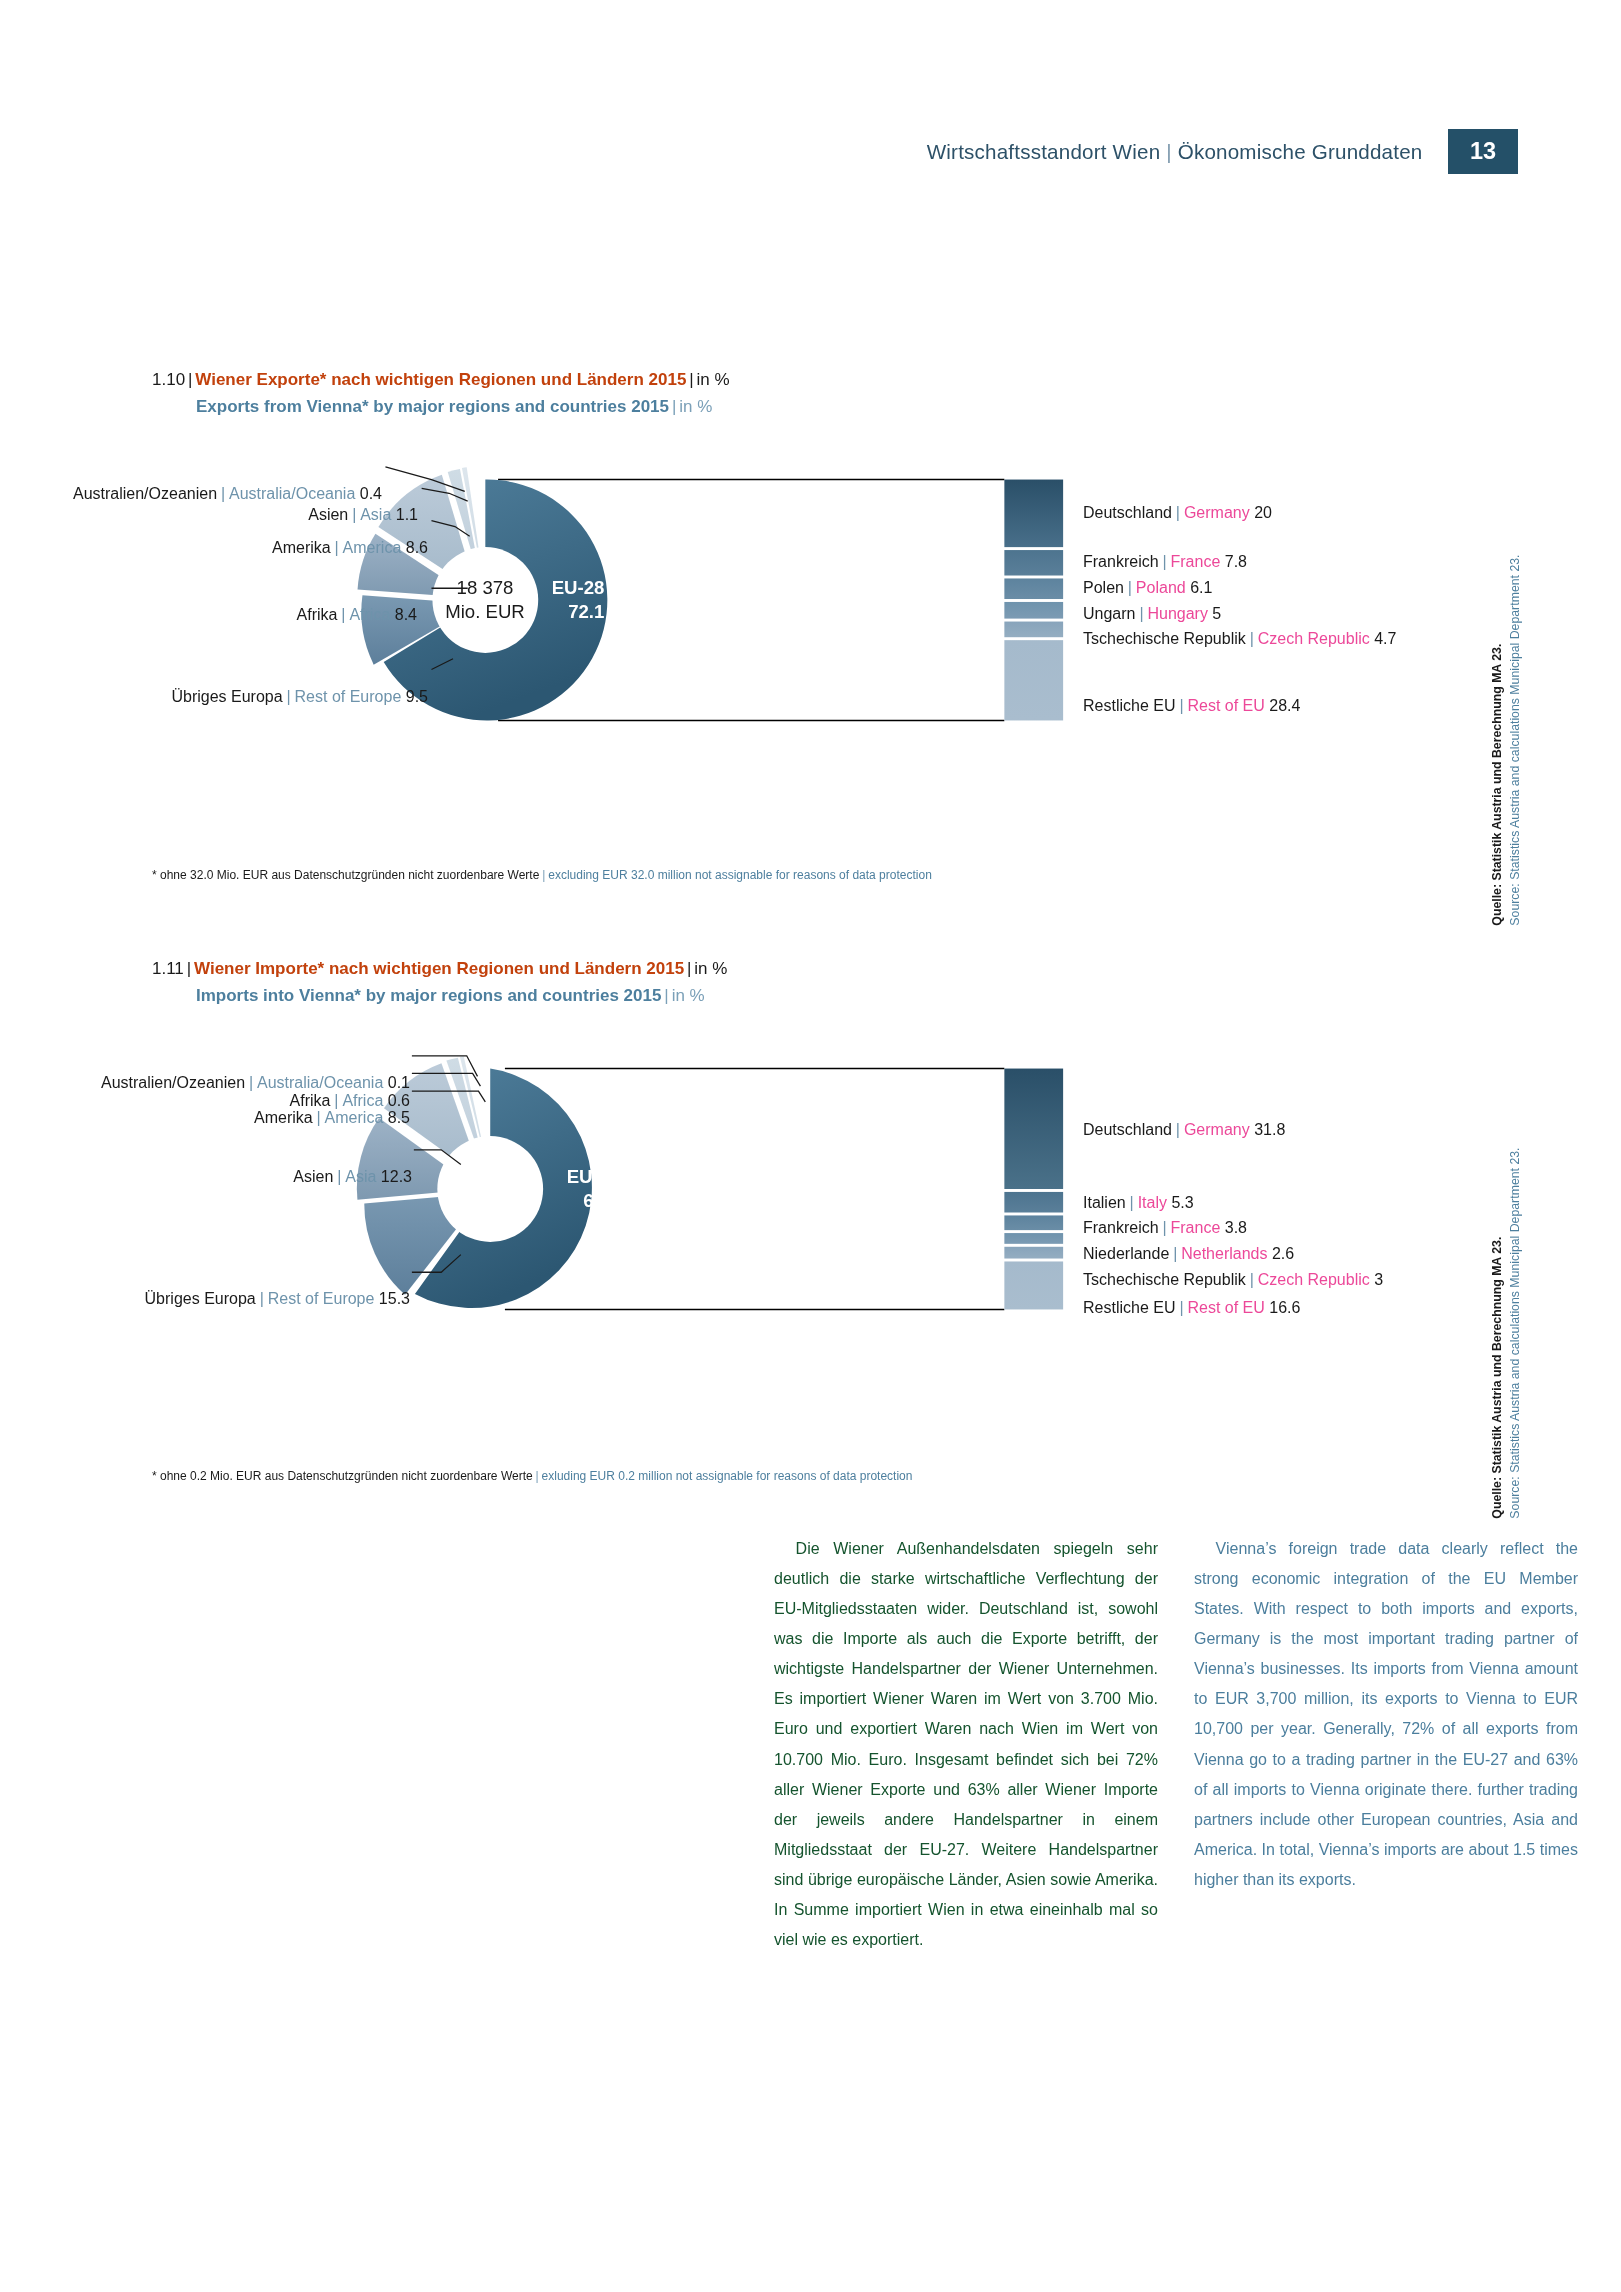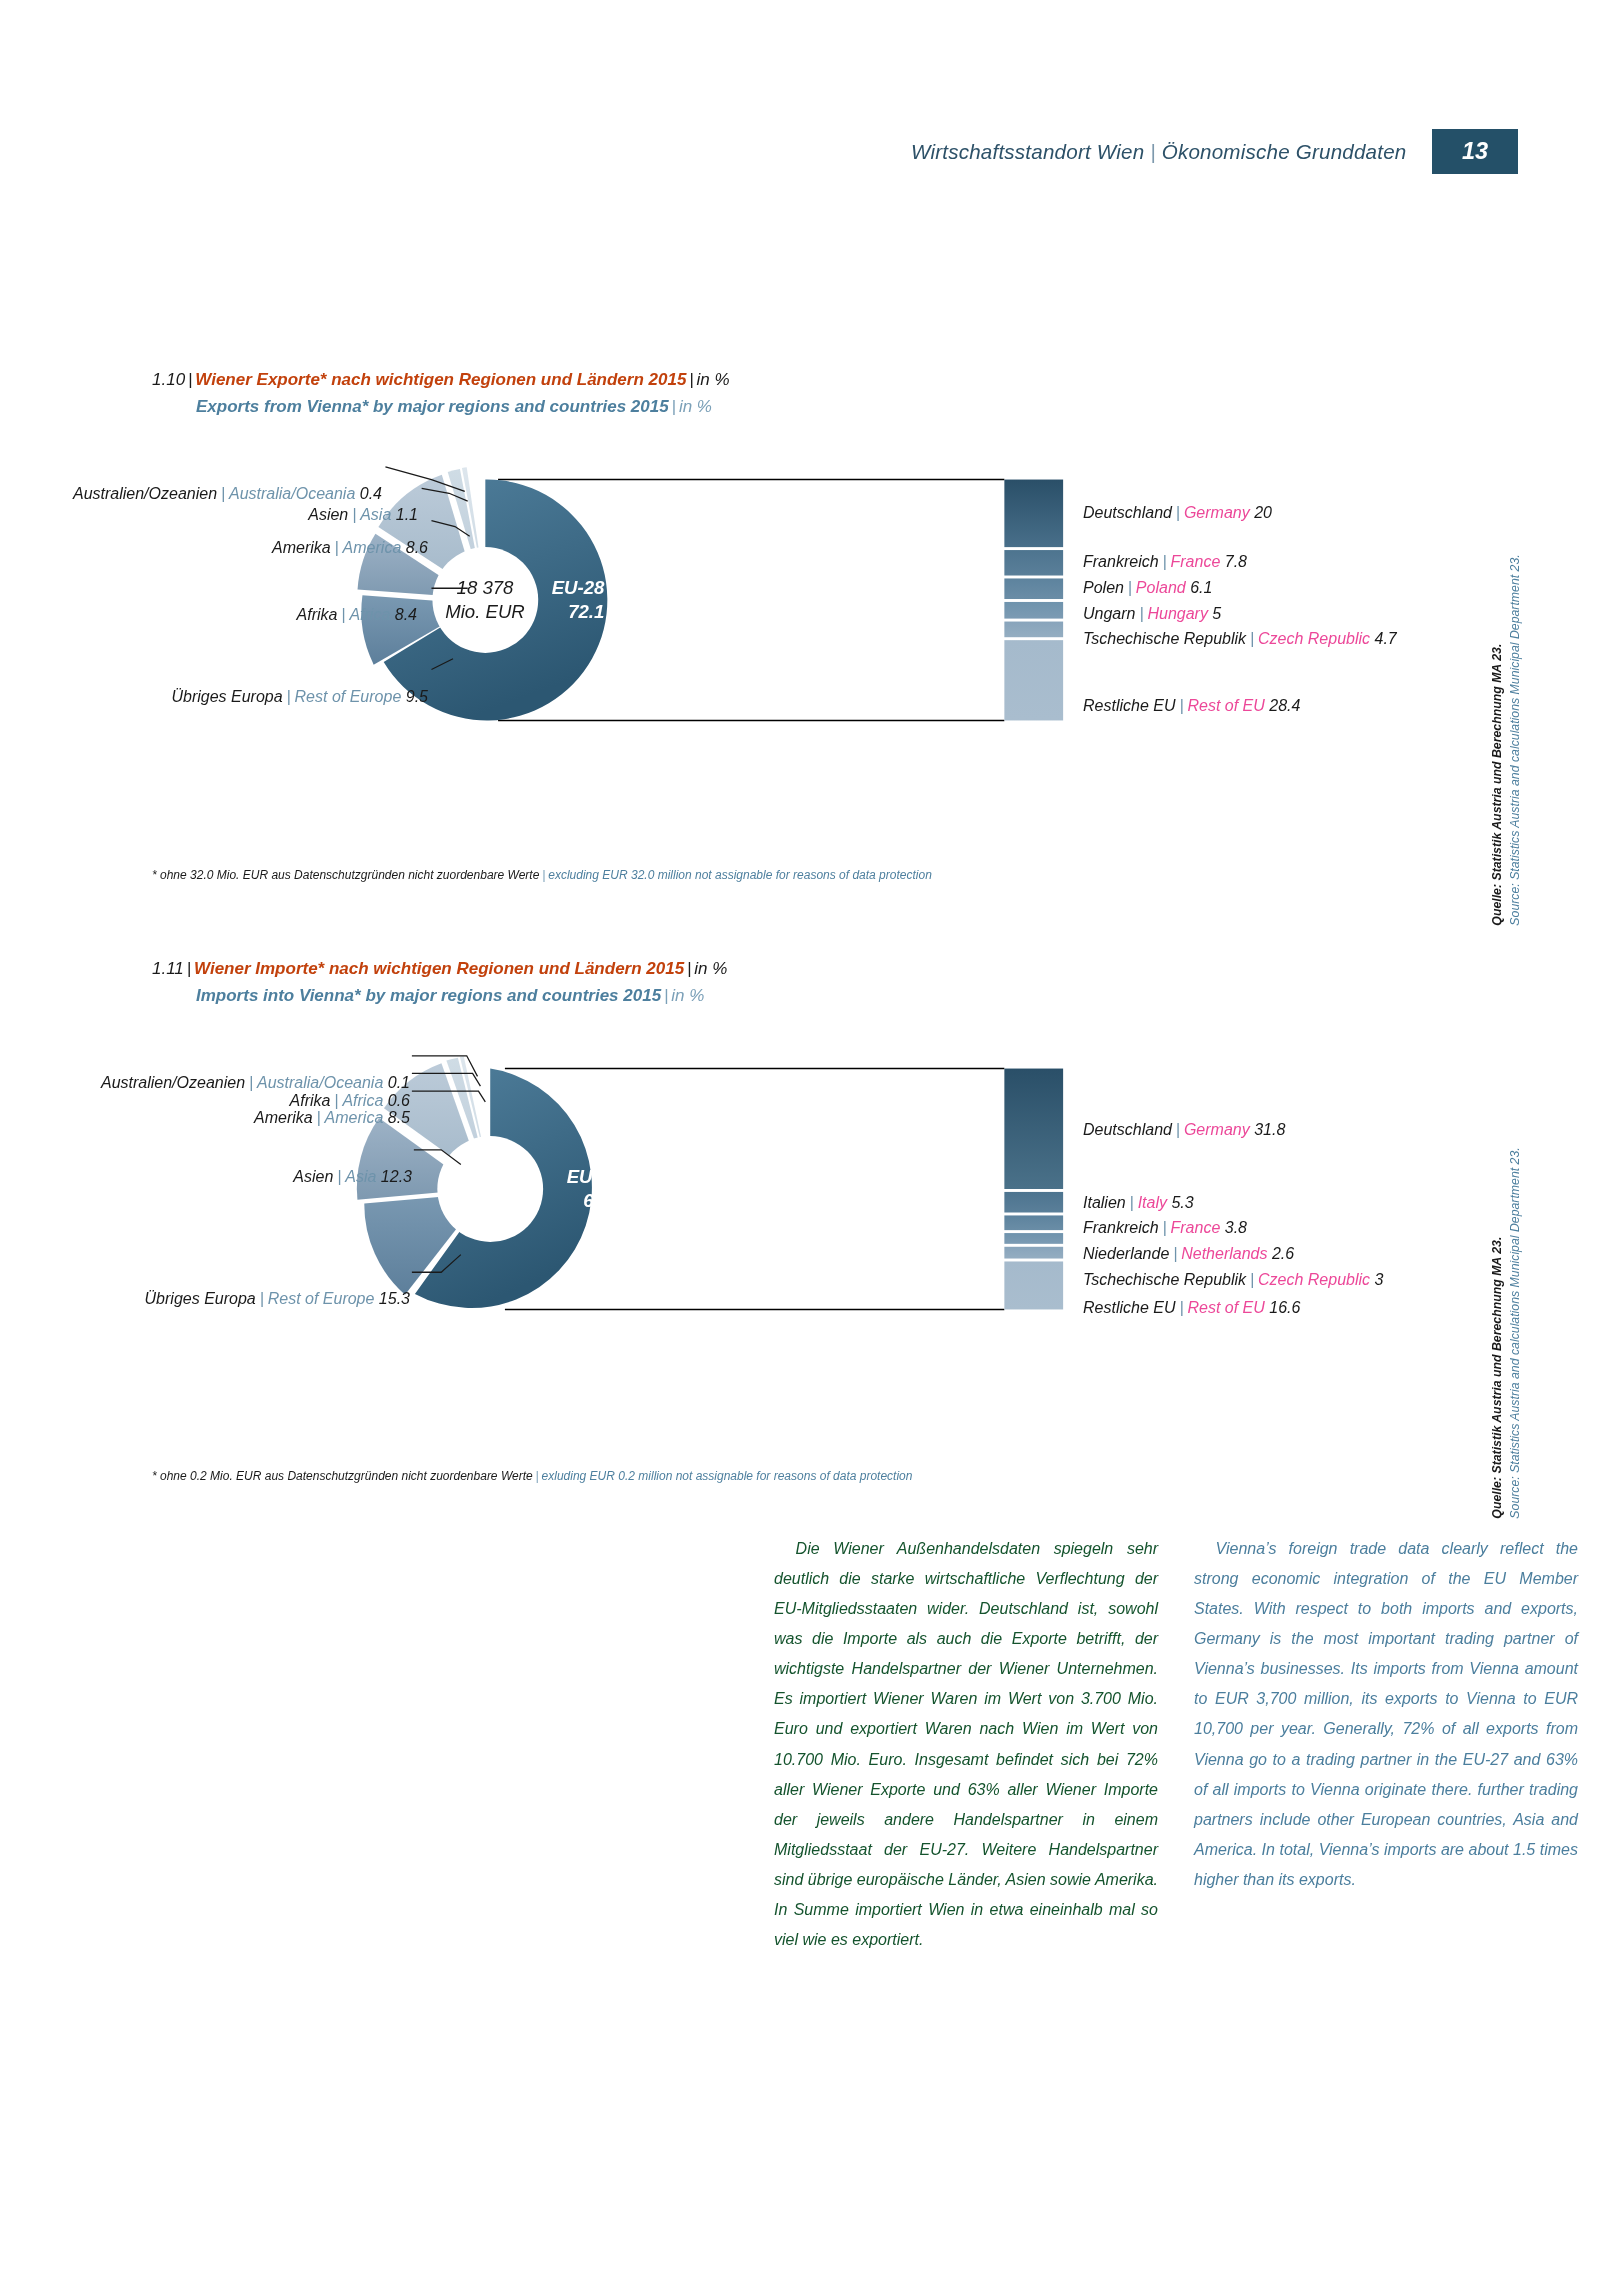--- a/index.html
+++ b/index.html
@@ -1,32 +1,32 @@
 <!DOCTYPE html>
 <html><head>
 <meta charset="utf-8">
 <style>
   html,body{margin:0;padding:0;}
   body{
     width:1621px;height:2293px;background:#ffffff;
     font-family:"Liberation Sans","DejaVu Sans",sans-serif;
     color:#1a1a1a;position:relative;overflow:hidden;
   }
-  .page{position:absolute;inset:0;font-style:italic;}
+  .page{position:absolute;inset:0;}
 
   
   .header{position:absolute;top:129px;right:103px;display:flex;align-items:stretch;}
   .header-title{
     font-size:20.6px;color:#2d5168;letter-spacing:0.2px;
     padding-right:25.5px;display:flex;align-items:center;white-space:nowrap;
   }
   .header-title .sep{color:#7d99ad;margin:0 5.9px;}
   .page-num{
     background:#245068;color:#fff;font-size:23.5px;font-weight:bold;
-    width:86px;height:45px;display:flex;align-items:center;justify-content:center;
+    width:70px;height:45px;display:flex;align-items:center;justify-content:center;
   }
 
   
   .chart-block{position:absolute;left:0;right:0;}
   .block-1{top:370px;}
   .block-2{top:959px;}
 
   .cap{position:absolute;left:152px;white-space:nowrap;}
   .cap-de{top:0;font-size:17px;}
   .cap-de .num{color:#1a1a1a;font-weight:normal;}

